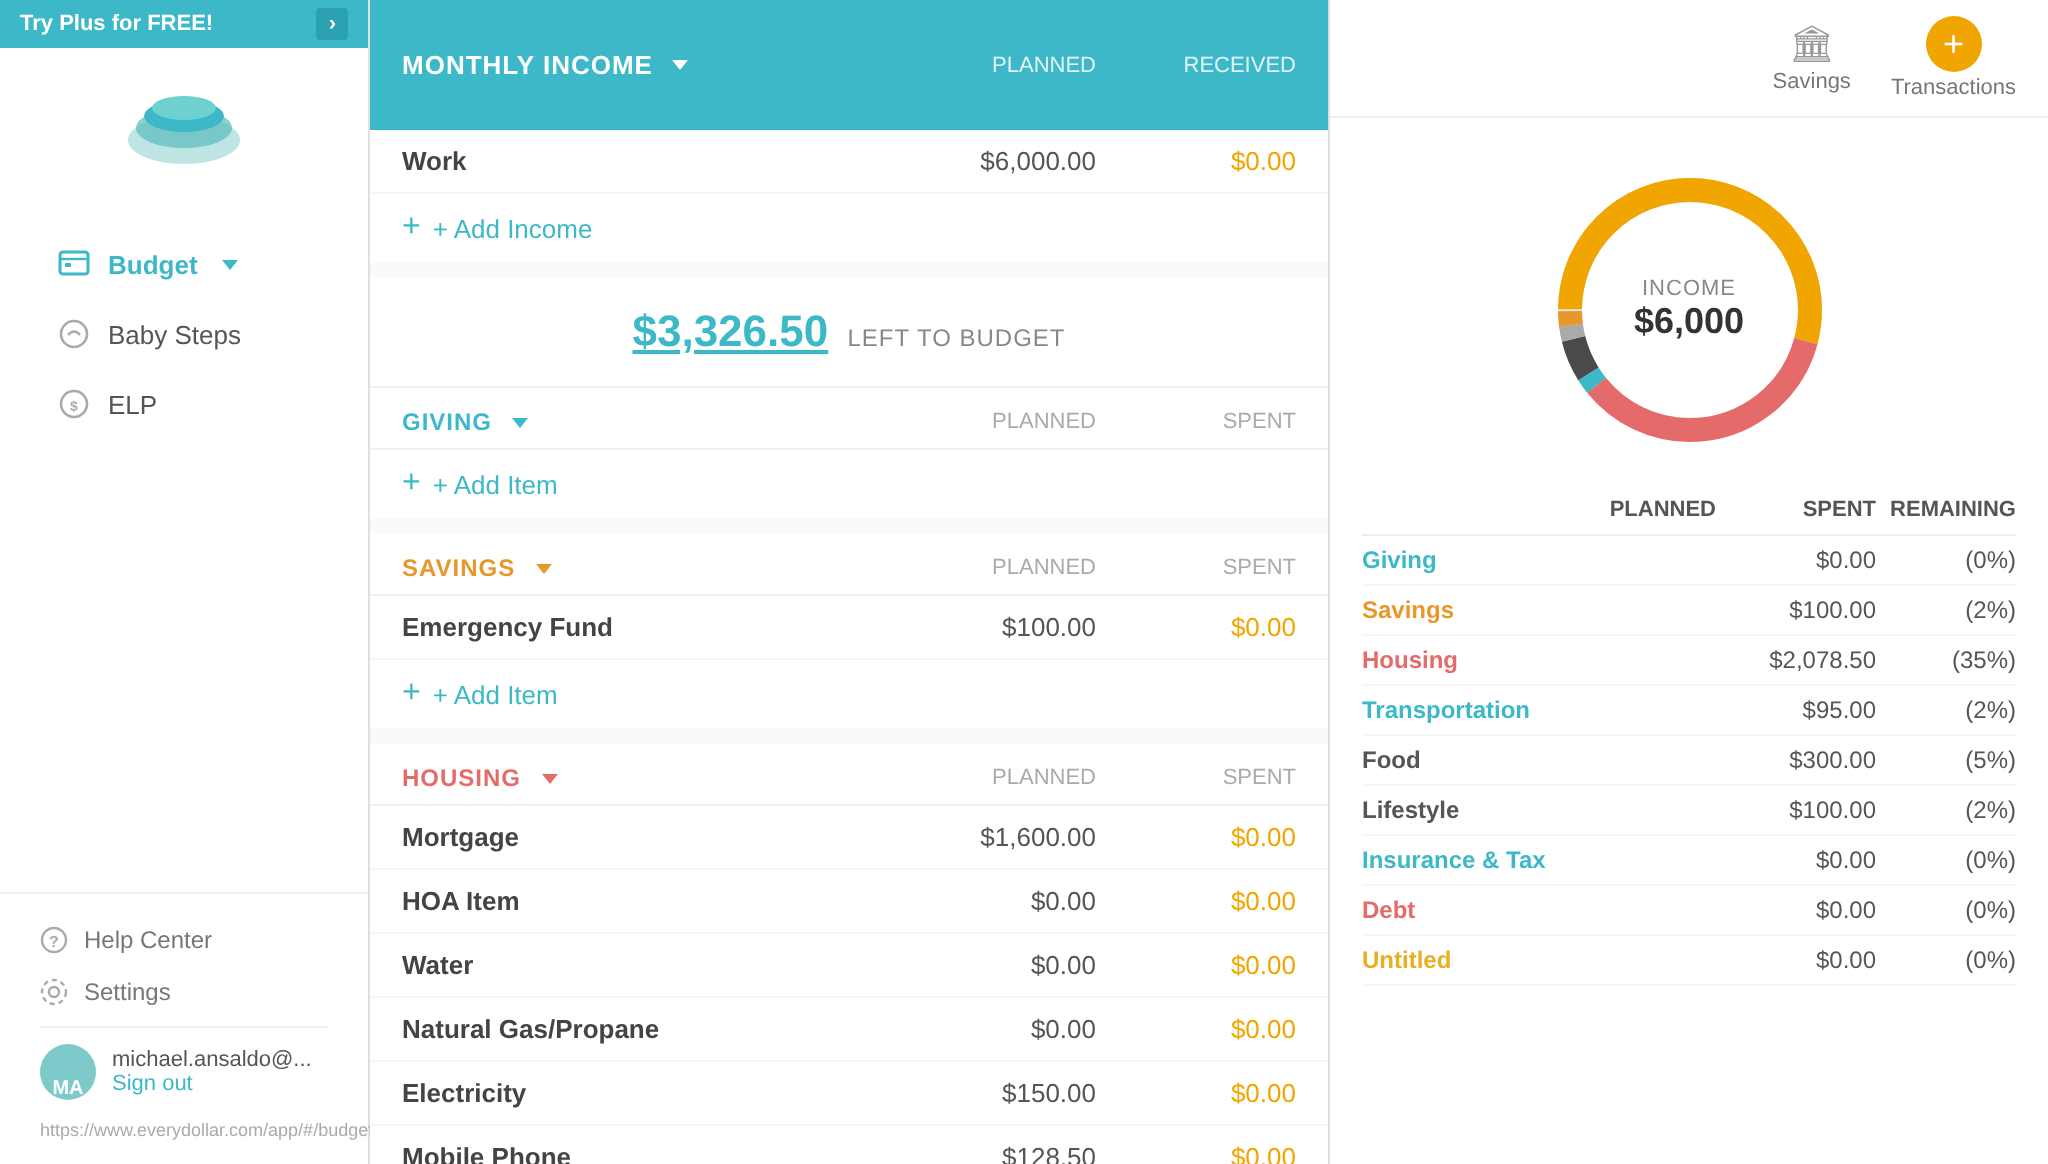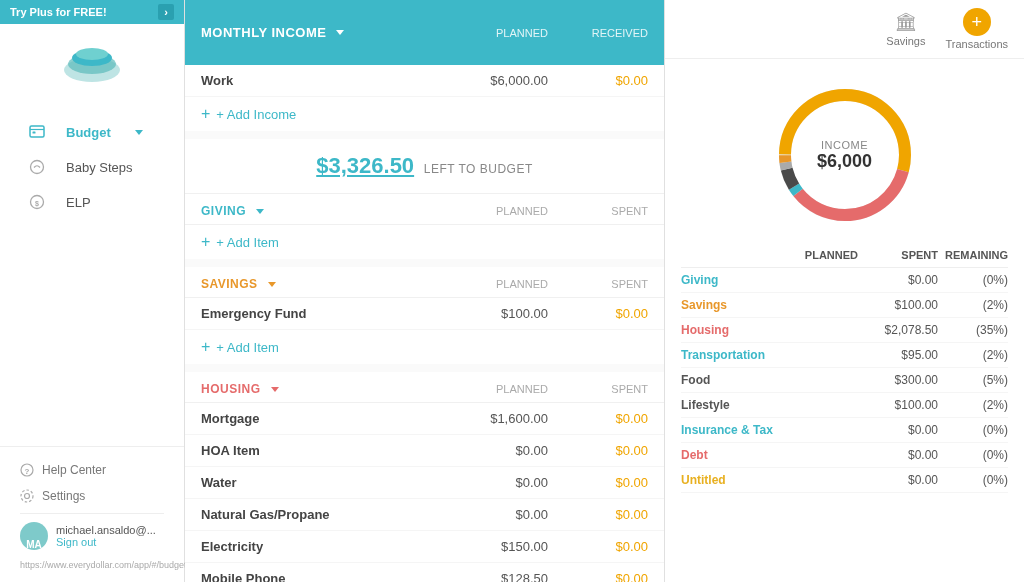--- a/index.html
+++ b/index.html
@@ -29,21 +29,21 @@
     .sidebar-logo {
       padding: 16px 20px;
       display: flex;
       justify-content: center;
     }
     .logo-svg { width: 70px; height: 50px; }
     .sidebar-nav { flex: 1; padding: 8px 0; }
     .nav-item {
       display: flex;
       align-items: center;
-      gap: 20px;
+      gap: 8px;
       padding: 8px 20px;
       cursor: pointer;
       border-radius: 4px;
       margin: 1px 8px;
       color: #555;
       font-size: 13px;
     }
     .nav-item.active { color: #3db8c8; font-weight: 600; }
     .nav-item .nav-icon { width: 18px; height: 18px; display: flex; align-items: center; justify-content: center; }
     .sidebar-bottom { padding: 10px 20px 12px; border-top: 1px solid #eee; }

